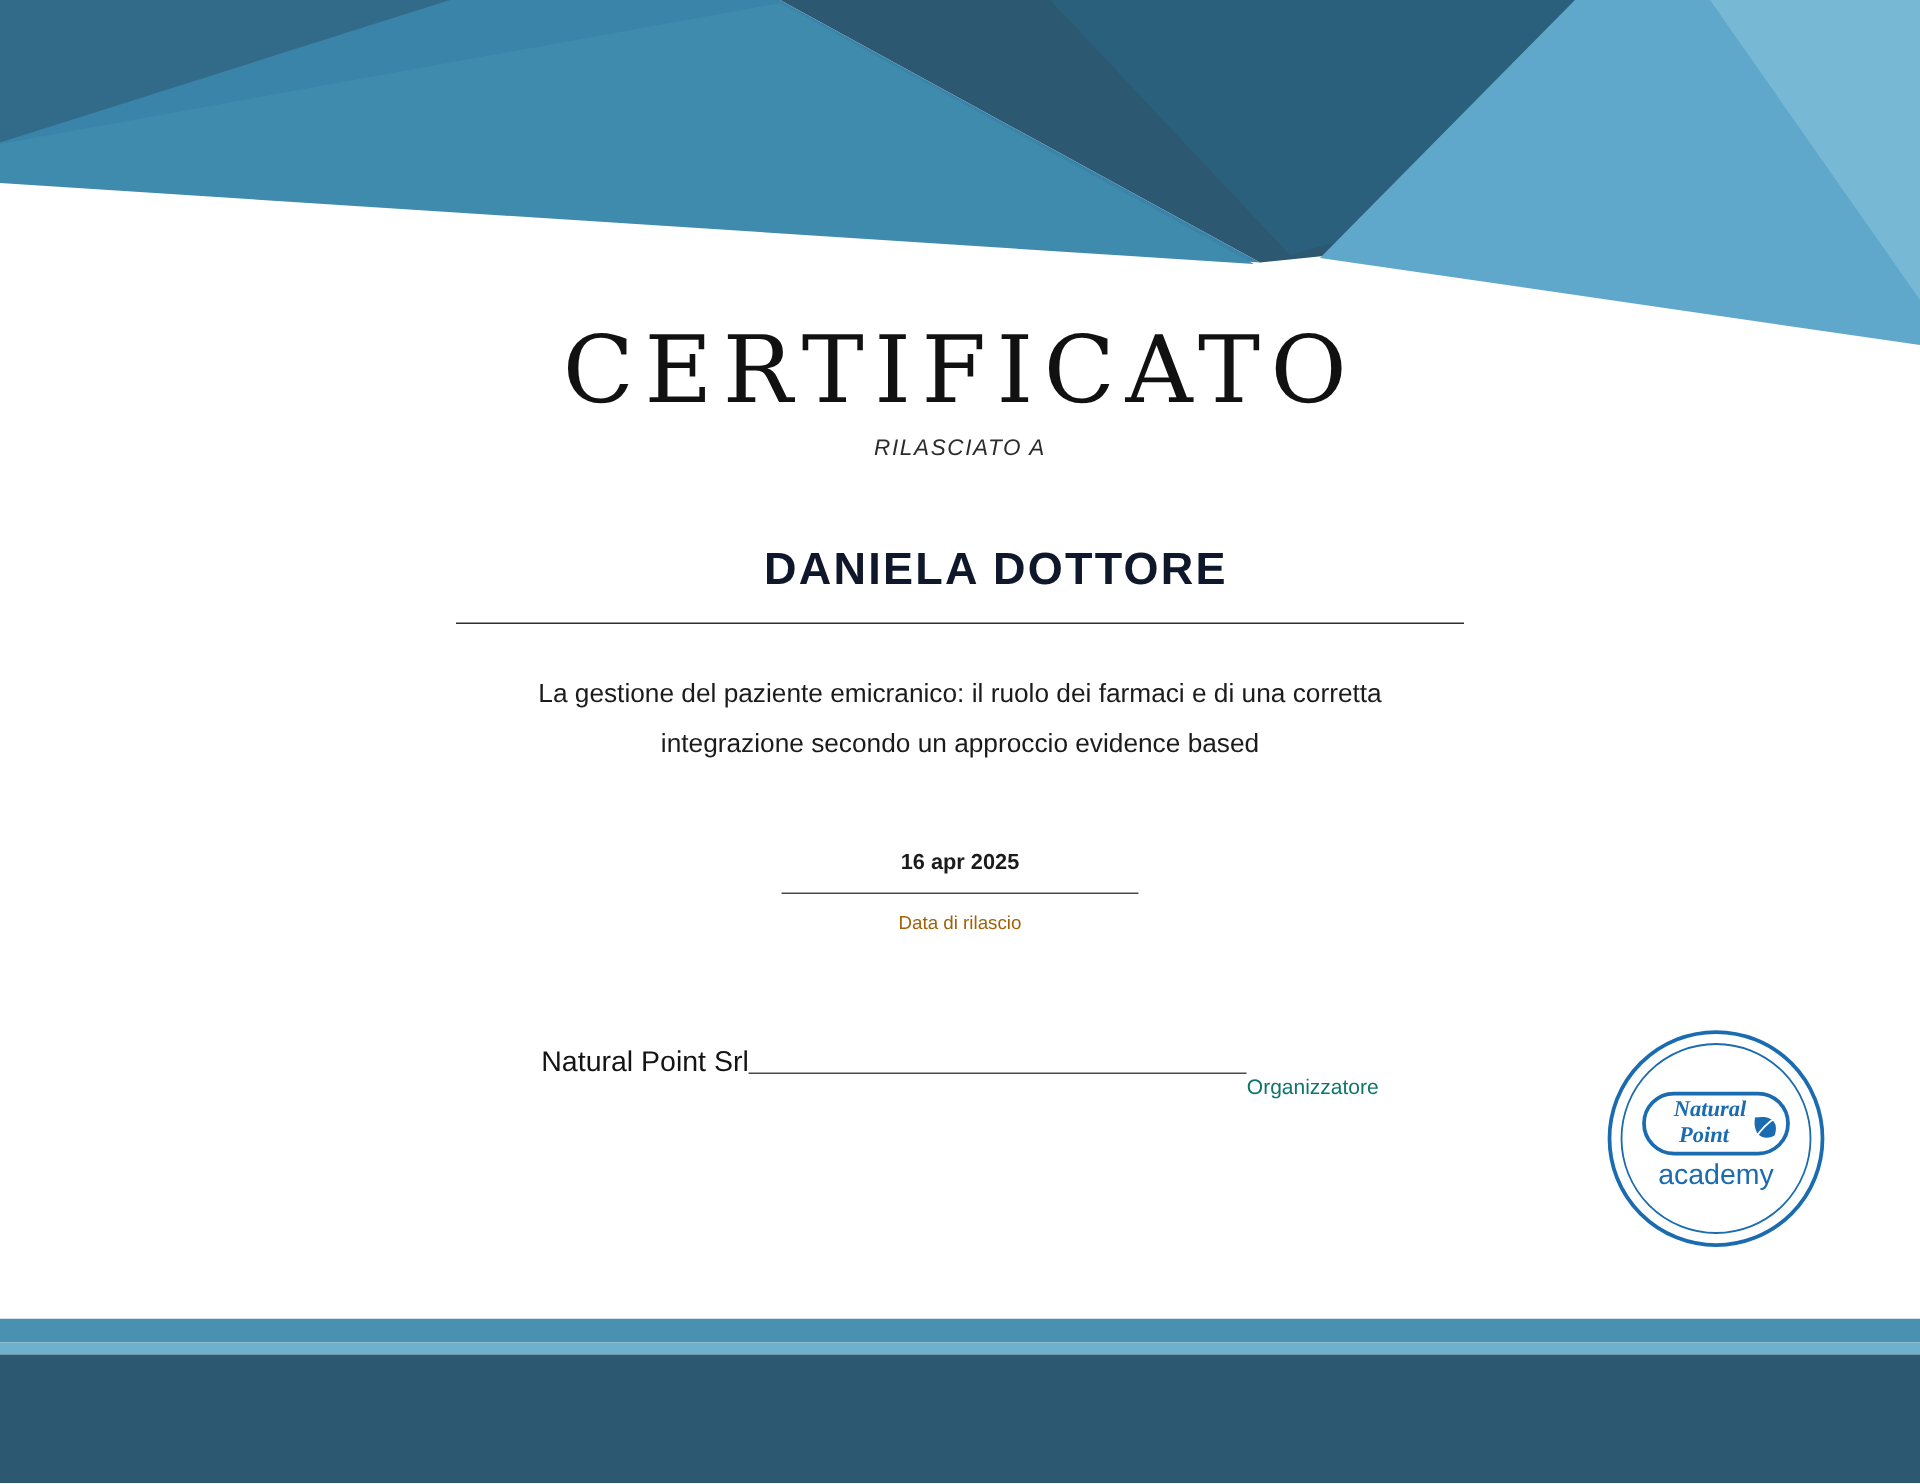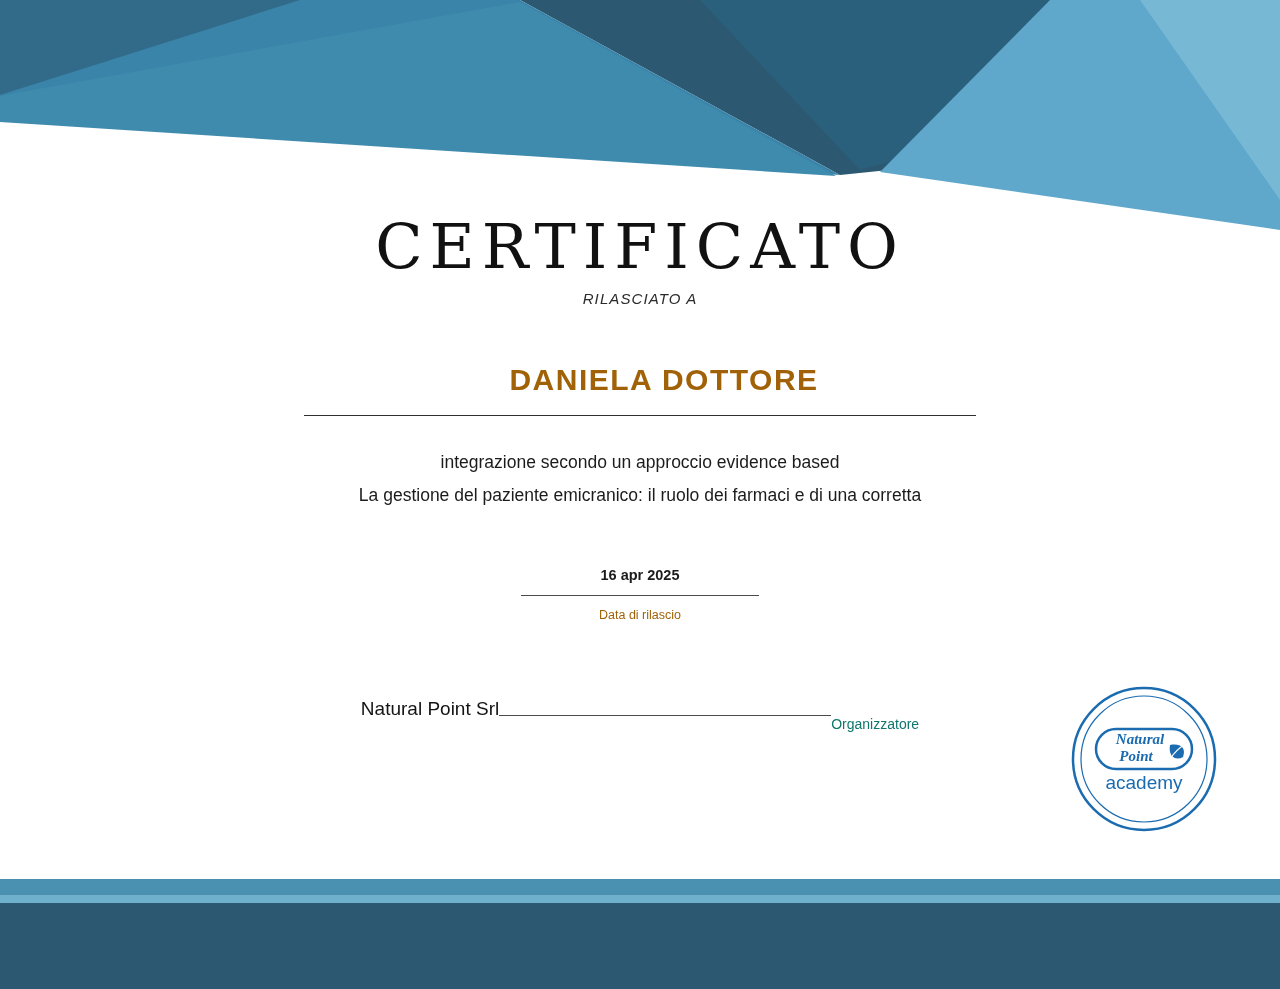--- a/index.html
+++ b/index.html
@@ -57,21 +57,21 @@
     font-style: italic;
     letter-spacing: 1.1px;
     color: #2b2b2b;
   }
 
   .recipient {
     margin-top: 56px;
     font-size: 30px;
     font-weight: bold;
     letter-spacing: 1.5px;
-    color: #a16207;
+    color: #0f172a;
     margin-left: 48px;
   }
 
   .rule-recipient {
     margin-top: 18px;
     width: 672px;
     height: 1px;
     background: #2f2f2f;
   }
 
@@ -158,22 +158,22 @@
   <div class="content">
 
     <div class="title">CERTIFICATO</div>
 
     <div class="subtitle">RILASCIATO A</div>
 
     <div class="recipient">DANIELA DOTTORE</div>
     <div class="rule-recipient"></div>
 
     <div class="course">
+      <div>La gestione del paziente emicranico: il ruolo dei farmaci e di una corretta</div>
       <div>integrazione secondo un approccio evidence based</div>
-      <div>La gestione del paziente emicranico: il ruolo dei farmaci e di una corretta</div>
     </div>
 
     <div class="date-block">
       <div class="date-value">16 apr 2025</div>
       <div class="rule-date"></div>
       <div class="date-caption">Data di rilascio</div>
     </div>
 
     <div class="org-block">
       <div class="org-value">Natural Point Srl</div>

